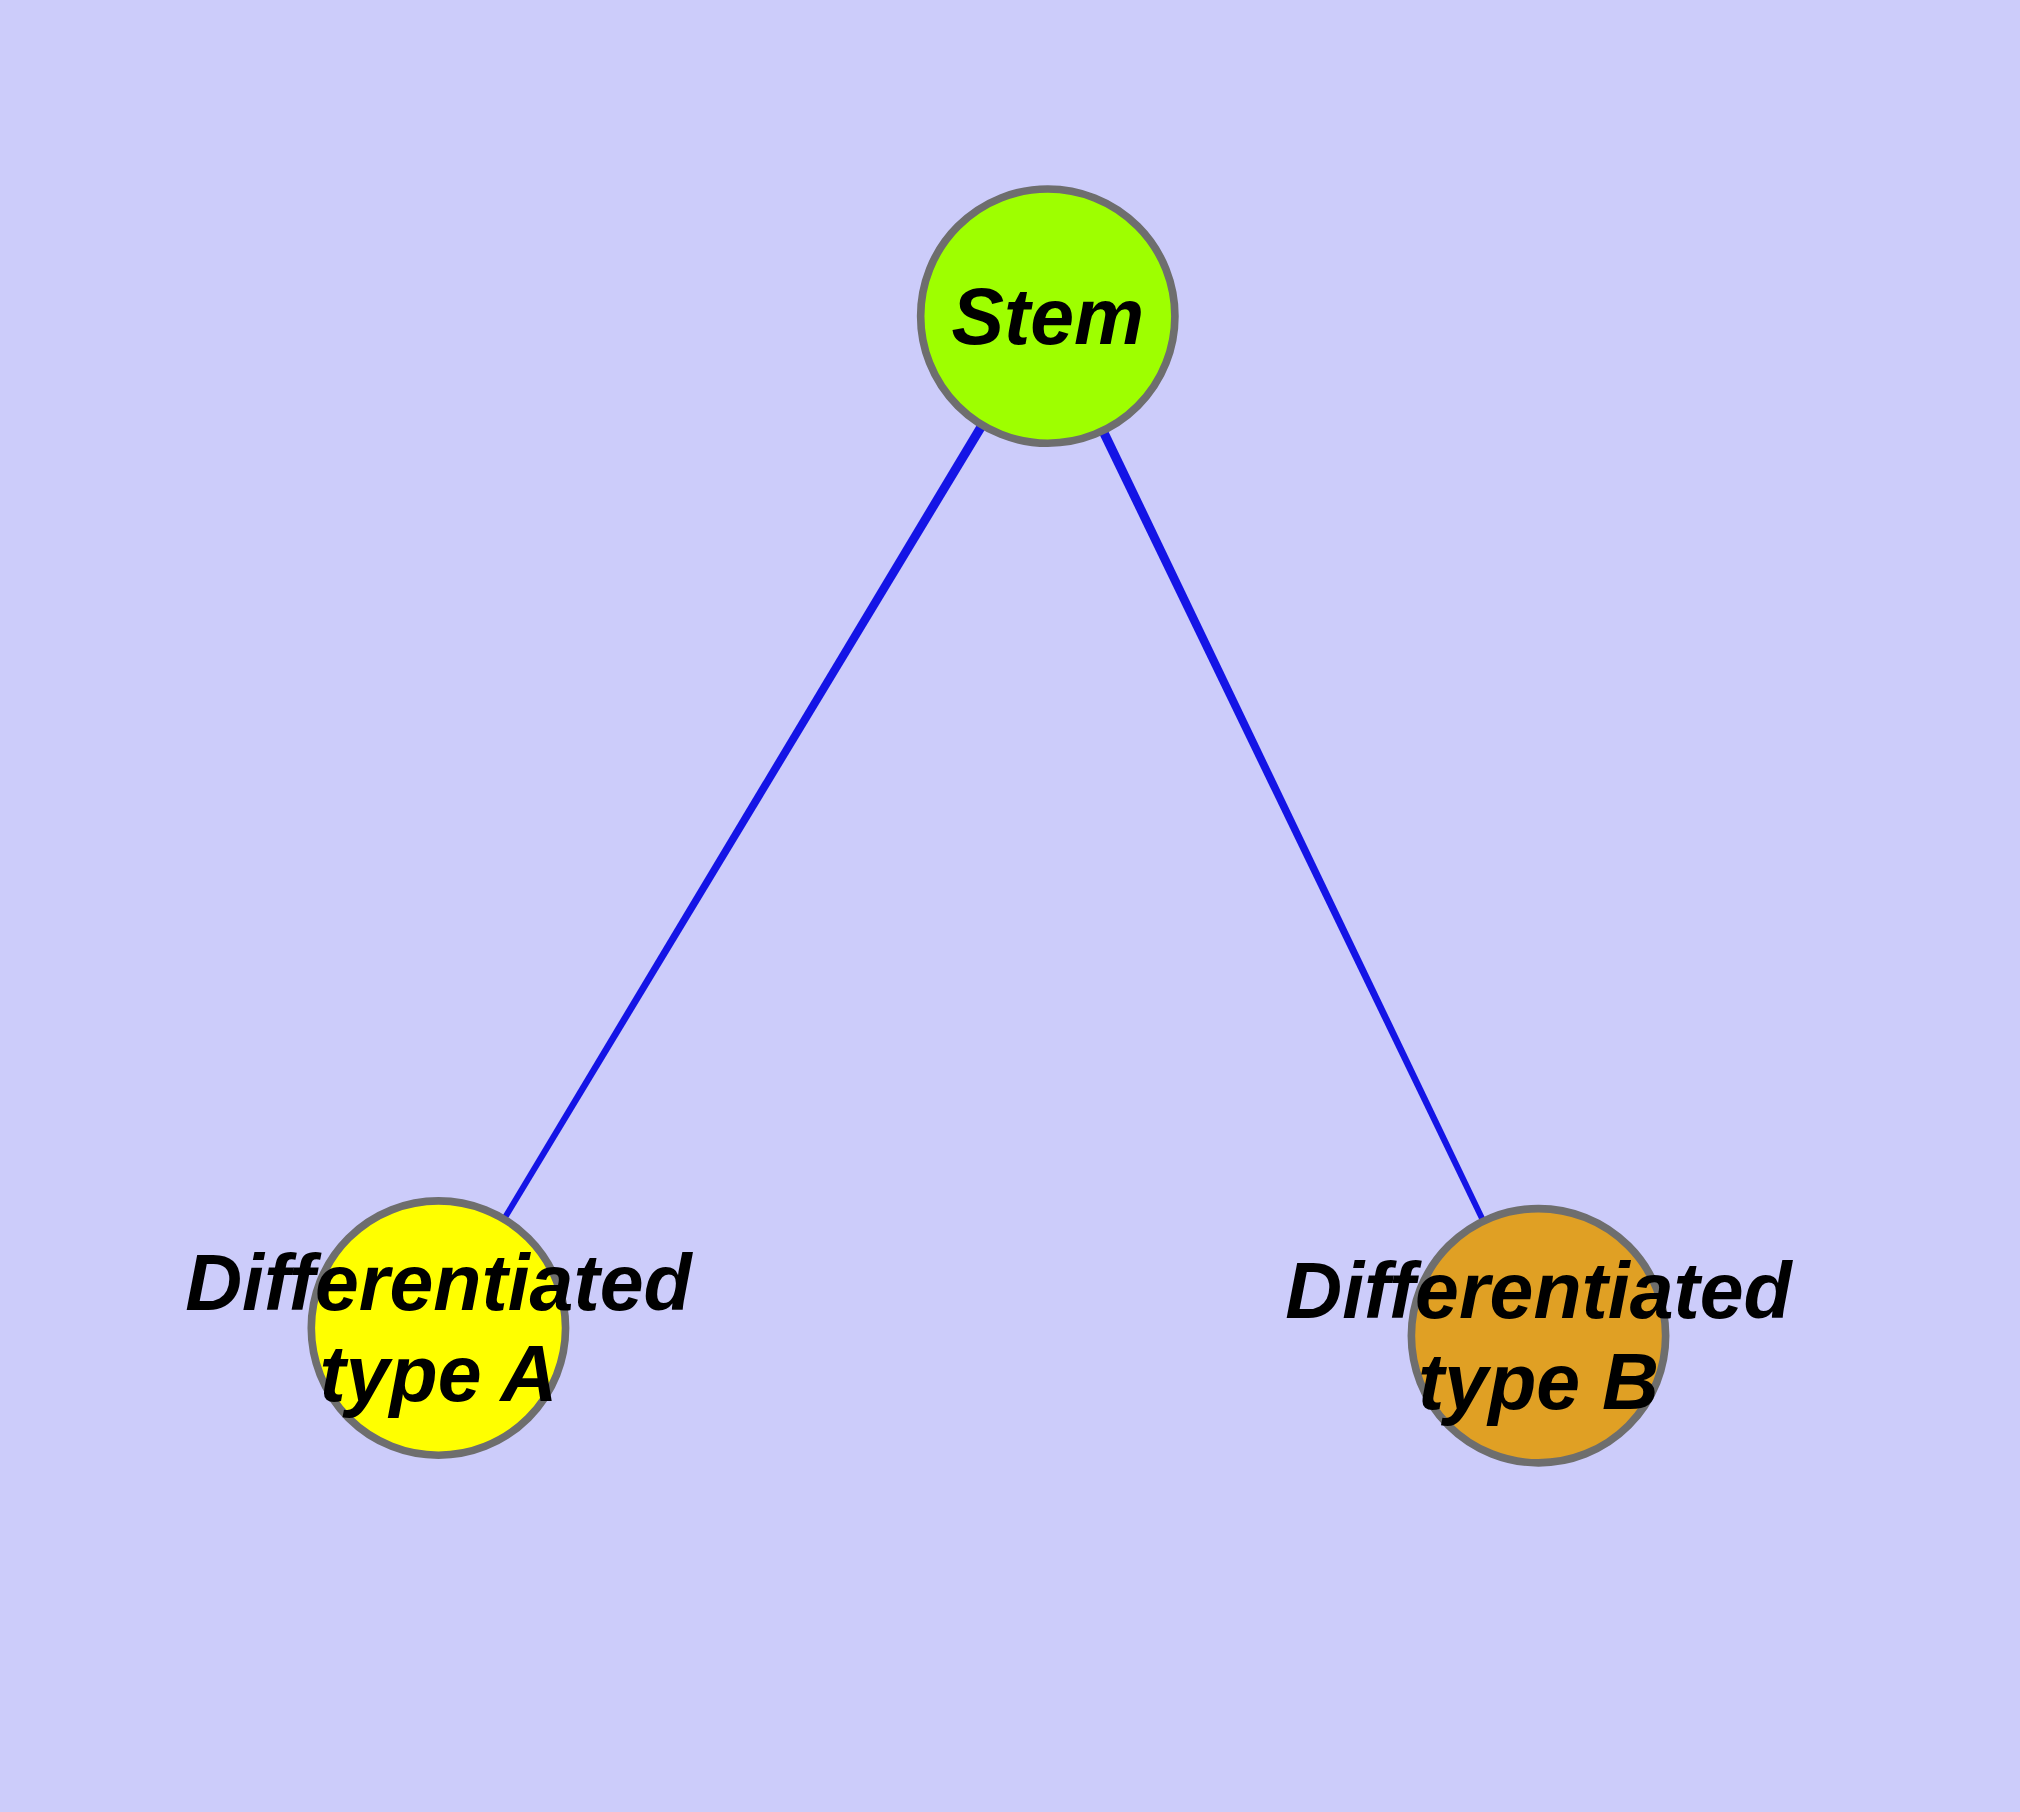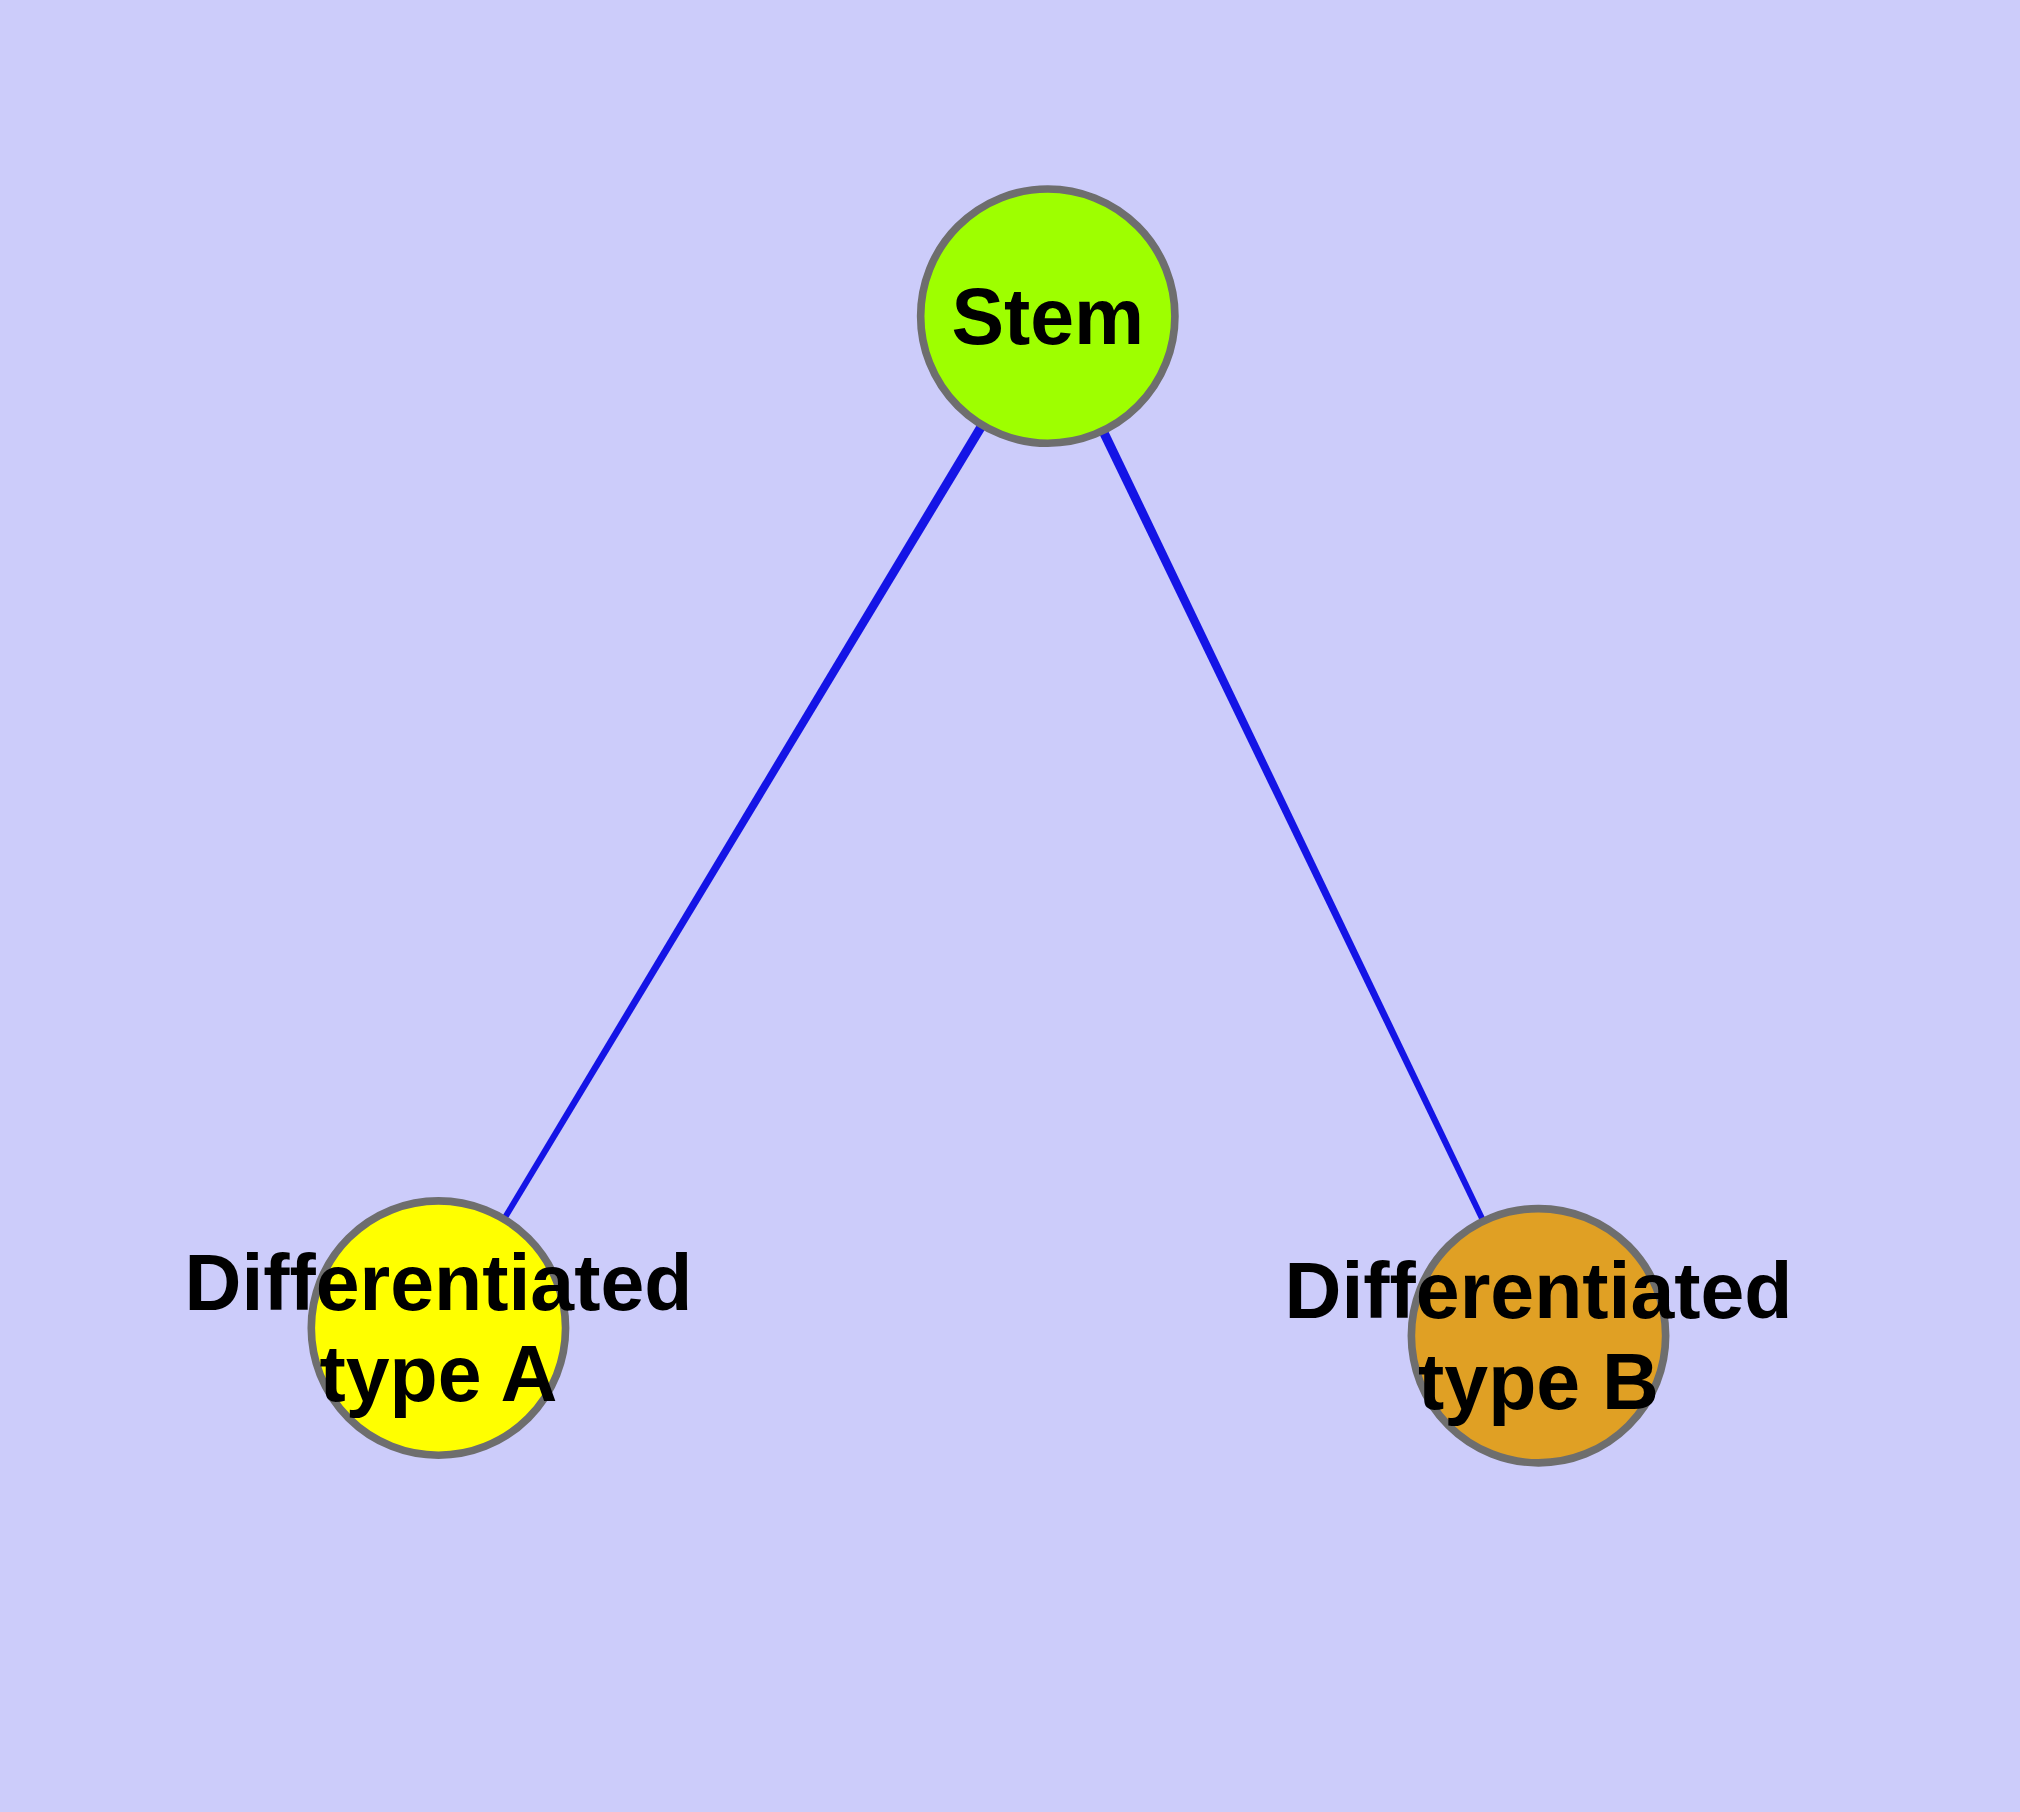--- a/index.html
+++ b/index.html
@@ -30,21 +30,21 @@
     fill: #000000;
     dominant-baseline: auto;
     text-anchor: middle;
     paint-order: normal;
     white-space: pre;
   }
 </style>
 </head>
 <body>
 
-<div id="canvas" style="background: rgb(204, 204, 250);">
+<div id="canvas" style="background: rgb(204, 204, 250); font-style: italic;">
 
   <svg id="graph-svg" viewBox="0 0 2384 2138" xmlns="http://www.w3.org/2000/svg">
 
     <rect id="bg-rect" x="0" y="0" width="2384" height="2138" fill="#ccccfa"></rect>
 
     <g id="edges-layer">
         <polygon points="1154.9400429048635,496.94972107969676 590.3499375433231,1438.4074782019163 596.3466194169558,1442.0185454273285 1164.3634001348576,502.62425529105843" fill="#1414e6"></polygon>
         <polygon points="1295.2288456649146,508.74311710433693 1747.6615538644714,1444.1600073116942 1753.969020897171,1441.1242438770032 1305.140579573443,503.9726317069655" fill="#1414e6"></polygon>
       </g>
 

